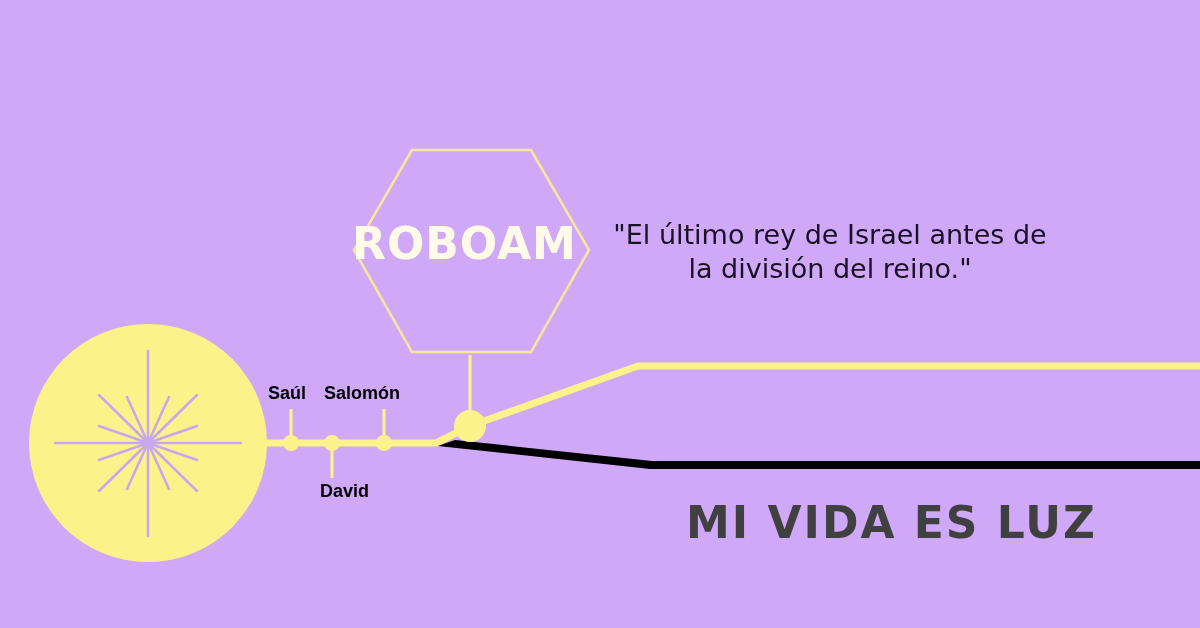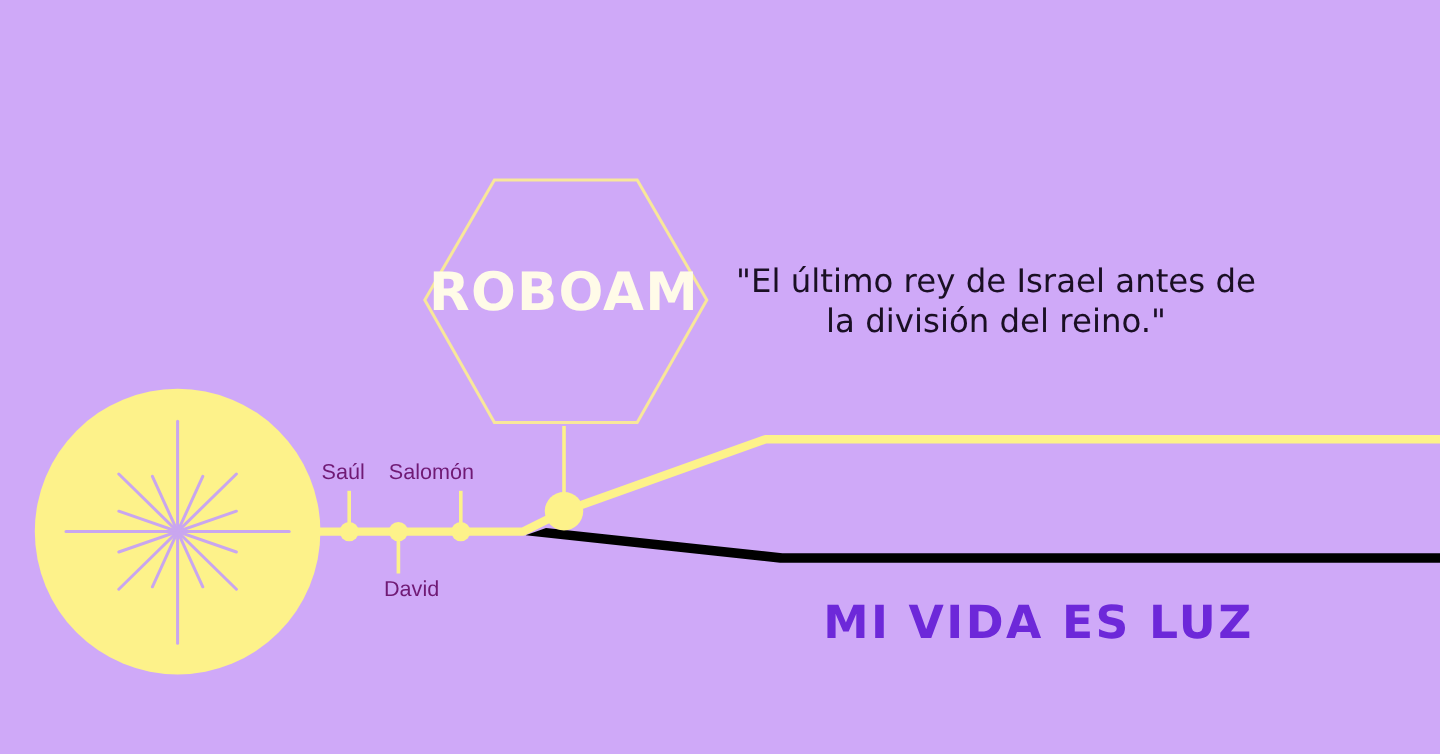--- a/index.html
+++ b/index.html
@@ -1,21 +1,21 @@
 <!DOCTYPE html>
 <html><head>
 <meta charset="utf-8">
 <style>
   html, body { margin:0; padding:0; }
   body { width:1200px; height:628px; overflow:hidden; background:#cfa9f8; position:relative; font-family:"DejaVu Sans", sans-serif; }
   svg.diagram { position:absolute; left:0; top:0; }
-  .hex-title { position:absolute; left:352px; top:218px; width:236px; text-align:center; font-family:"DejaVu Sans", sans-serif; font-weight:bold; font-size:44px; color:#fffbe8; letter-spacing:1px; }
+  .hex-title { position:absolute; left:352px; top:218px; width:236px; font-family:"DejaVu Sans", sans-serif; font-weight:bold; font-size:44px; color:#fffbe8; letter-spacing:1px; }
   .quote { position:absolute; left:580px; top:218px; width:500px; text-align:center; font-family:"DejaVu Sans", sans-serif; font-size:27px; line-height:34px; color:#1a0f24; }
-  .lbl { position:absolute; font-family:"Liberation Sans", sans-serif; font-weight:normal; font-size:18px; color:#701a75; }
-  .brand { position:absolute; left:686px; top:497px; font-family:"DejaVu Sans", sans-serif; font-weight:bold; font-size:38px; color:#6d28d9; letter-spacing:2px; }
+  .lbl { position:absolute; font-family:"Liberation Sans", sans-serif; font-weight:bold; font-size:18px; color:#000000; }
+  .brand { position:absolute; left:686px; top:497px; font-family:"DejaVu Sans", sans-serif; font-weight:bold; font-size:44px; color:#404040; letter-spacing:2px; }
 </style>
 </head>
 <body>
 
 <svg class="diagram" width="1200" height="628" viewBox="0 0 1200 628">
 
   <circle cx="148" cy="443" r="119" fill="#fdf28a"></circle>
 
   <g stroke="#c9a6ef" stroke-width="2.5" stroke-linecap="round">
     <line x1="55" y1="443" x2="241" y2="443"></line>

